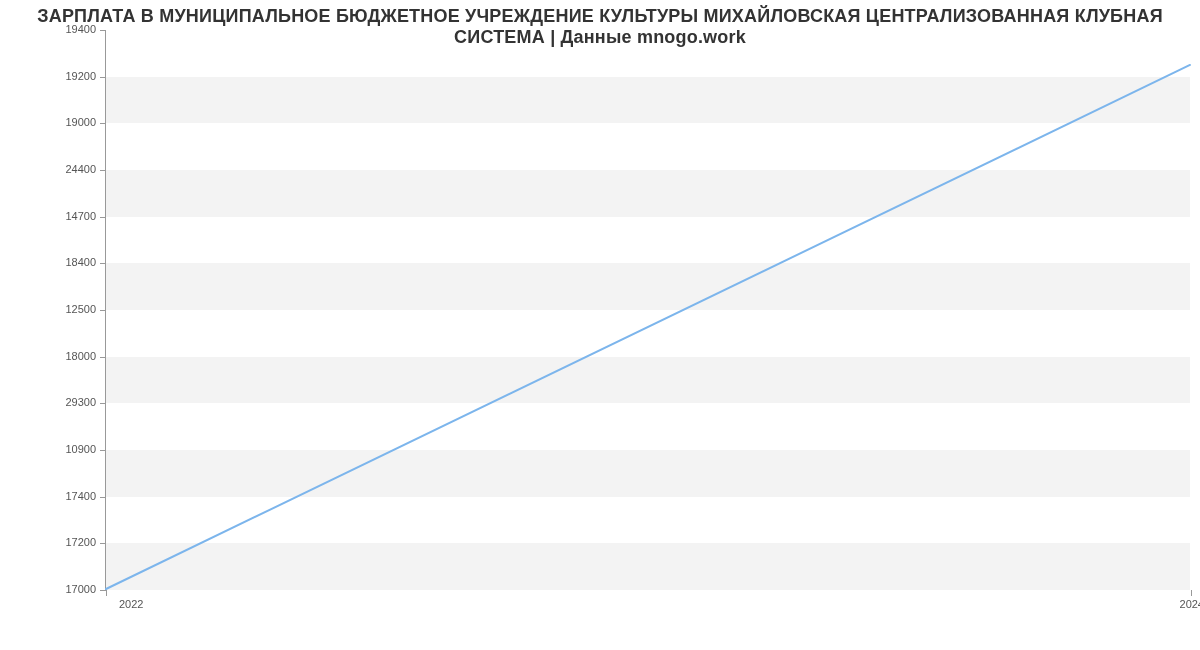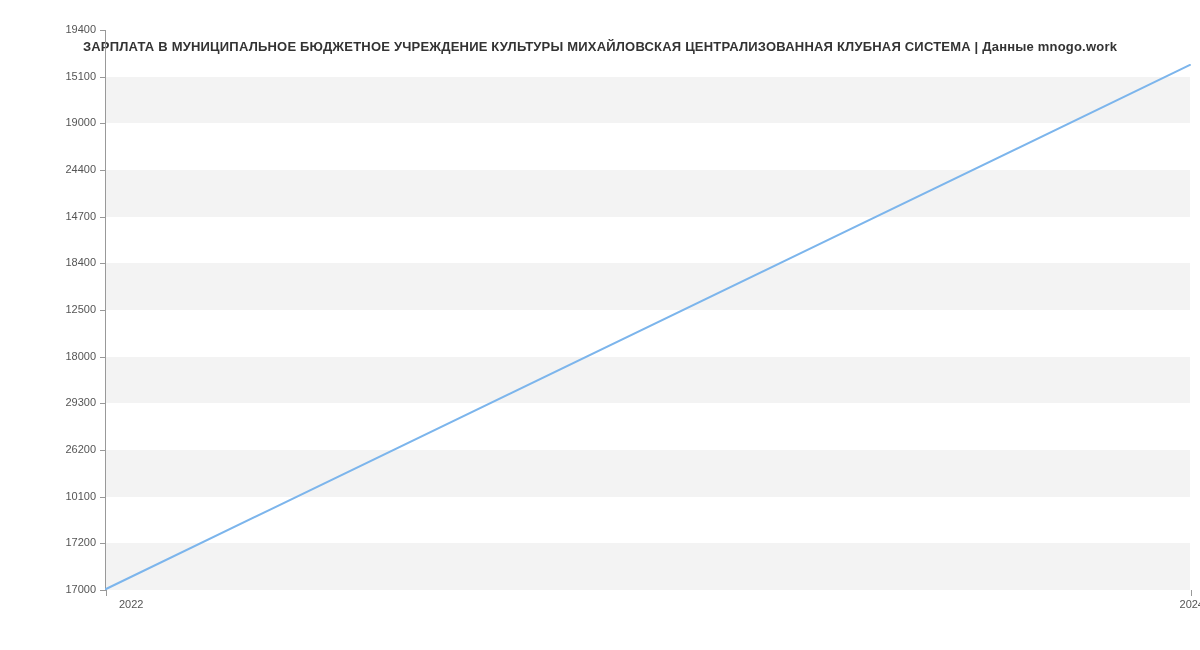--- a/index.html
+++ b/index.html
@@ -15,25 +15,24 @@
     position: relative;
     width: 1200px;
     height: 650px;
   }
   .title {
     position: absolute;
     top: 6px;
     left: 0;
     right: 0;
     text-align: center;
-    font-size: 13px;
+    font-size: 18px;
     font-weight: 700;
     color: #333;
     letter-spacing: 0.2px;
-    margin-top: 33px;
   }
   .plot {
     position: absolute;
     left: 105px;
     top: 30px;
     width: 1085px;
     height: 560px;
     border-left: 1px solid #999;
     border-bottom: 1px solid #999;
     box-sizing: border-box;
@@ -124,25 +123,25 @@
   <div class="y-tick" style="top: 560px;">
         <div class="tick-mark"></div>
         <div class="tick-label">17000</div>
       </div>
       <div class="y-tick" style="top: 513.333px;">
         <div class="tick-mark"></div>
         <div class="tick-label">17200</div>
       </div>
       <div class="y-tick" style="top: 466.667px;">
         <div class="tick-mark"></div>
-        <div class="tick-label">10100</div>
+        <div class="tick-label">17400</div>
       </div>
       <div class="y-tick" style="top: 420px;">
         <div class="tick-mark"></div>
-        <div class="tick-label">26200</div>
+        <div class="tick-label">10900</div>
       </div>
       <div class="y-tick" style="top: 373.333px;">
         <div class="tick-mark"></div>
         <div class="tick-label">29300</div>
       </div>
       <div class="y-tick" style="top: 326.667px;">
         <div class="tick-mark"></div>
         <div class="tick-label">18000</div>
       </div>
       <div class="y-tick" style="top: 280px;">
@@ -160,21 +159,21 @@
       <div class="y-tick" style="top: 140px;">
         <div class="tick-mark"></div>
         <div class="tick-label">24400</div>
       </div>
       <div class="y-tick" style="top: 93.3333px;">
         <div class="tick-mark"></div>
         <div class="tick-label">19000</div>
       </div>
       <div class="y-tick" style="top: 46.6667px;">
         <div class="tick-mark"></div>
-        <div class="tick-label">15100</div>
+        <div class="tick-label">19200</div>
       </div>
       <div class="y-tick" style="top: 0px;">
         <div class="tick-mark"></div>
         <div class="tick-label">19400</div>
       </div>
       <div class="x-tick" style="left: 0px;">
         <div class="tick-mark"></div>
         <div class="tick-label" style="transform: translateX(0px);">2022</div>
       </div>
       <div class="x-tick" style="left: 1085px;">

